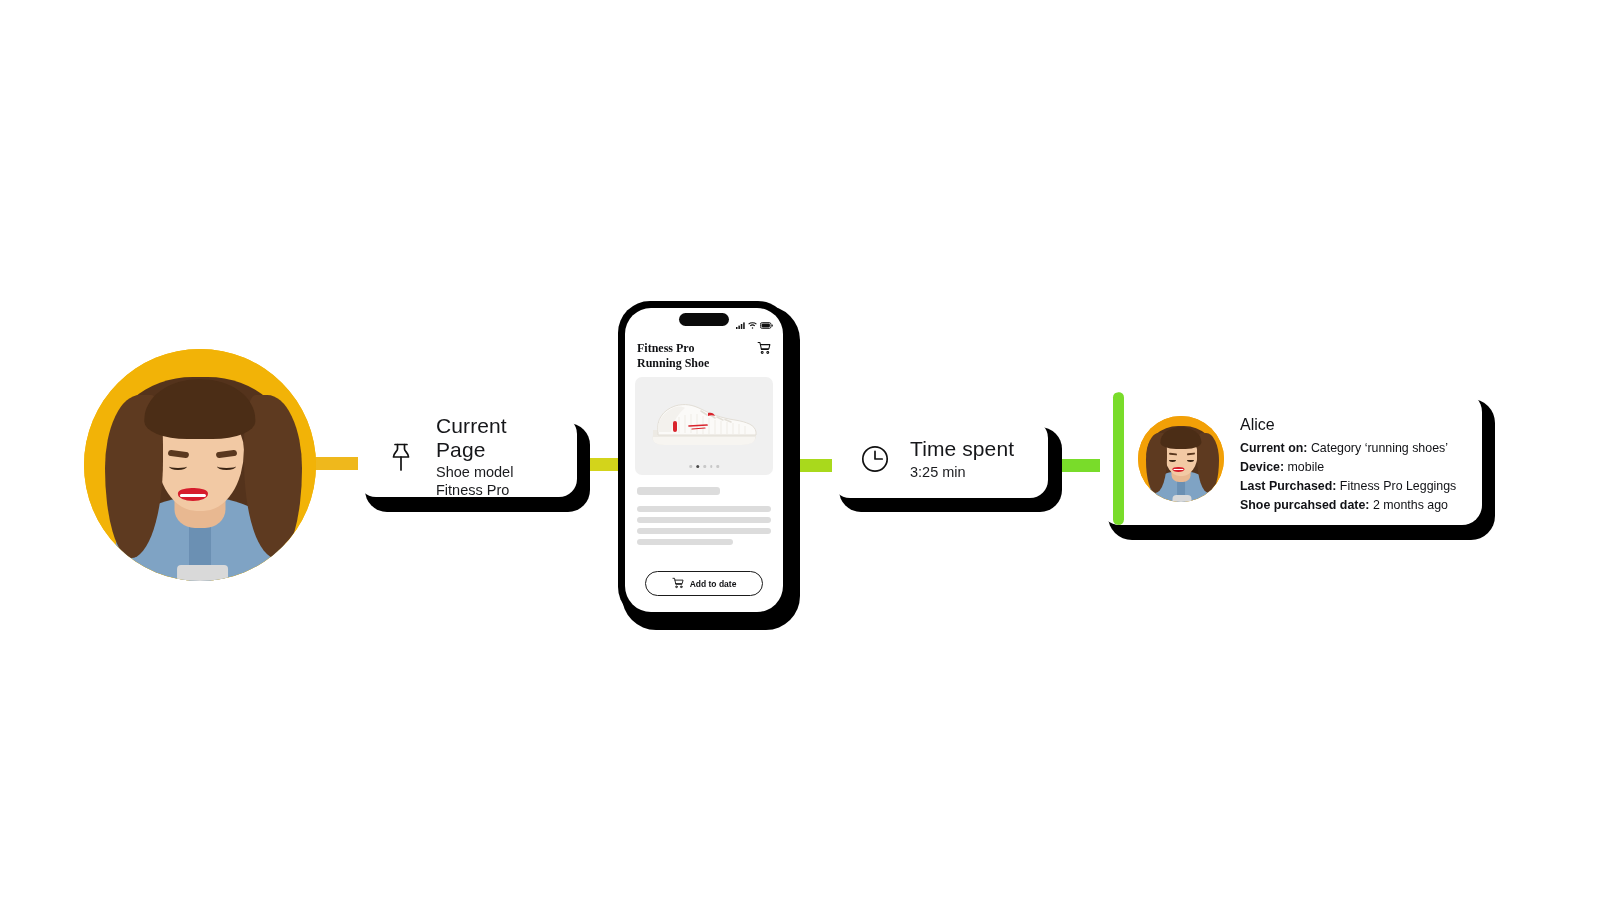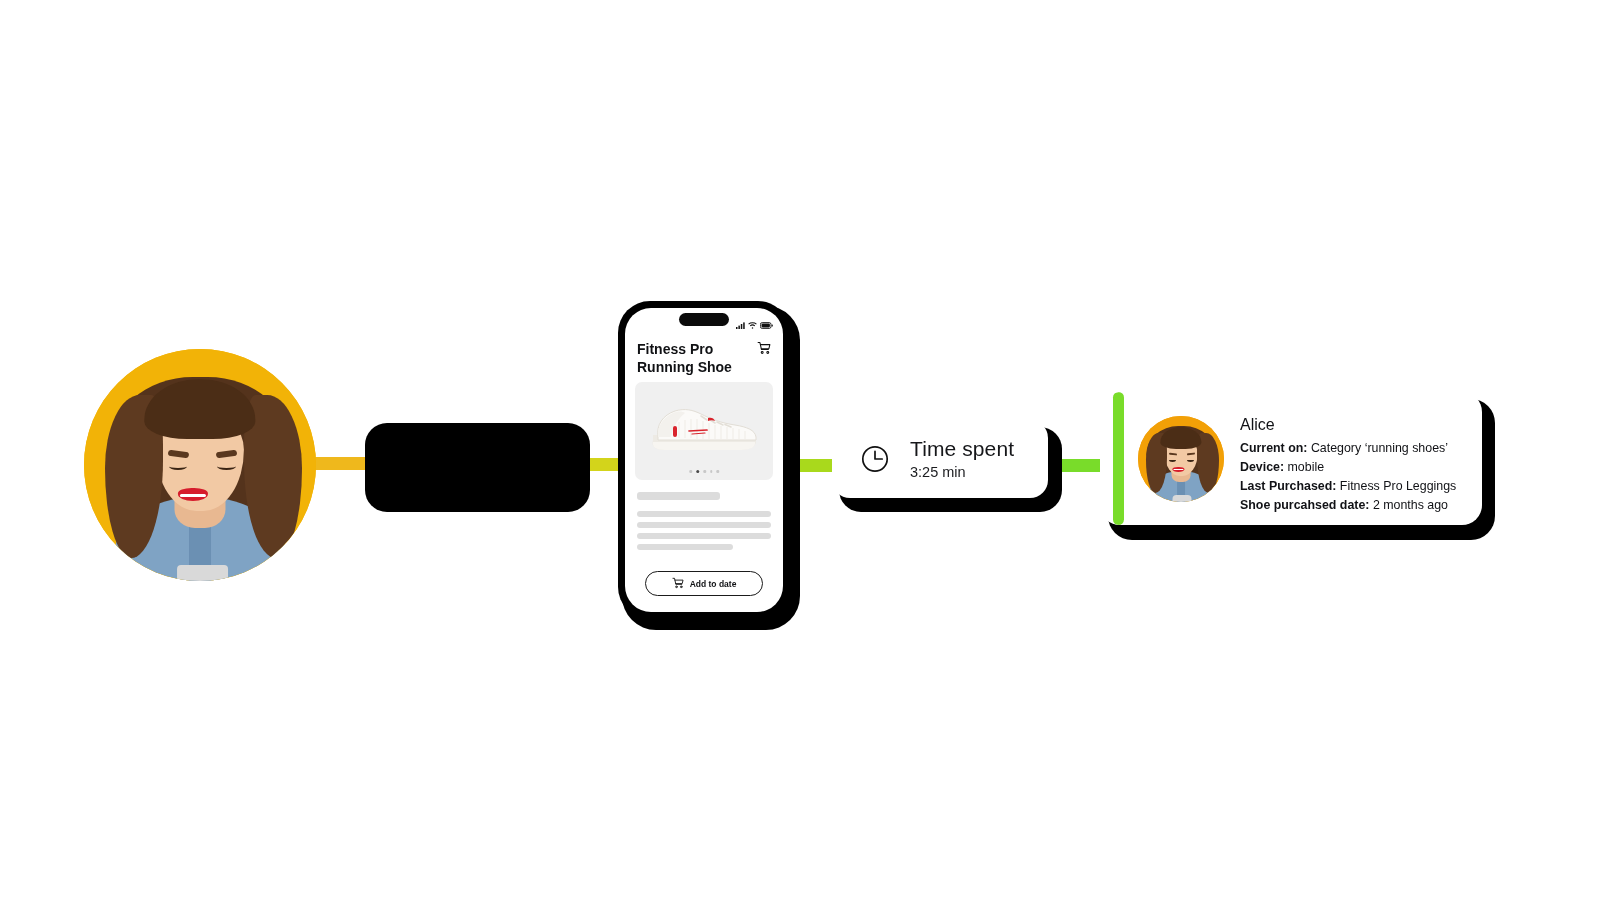--- a/index.html
+++ b/index.html
@@ -188,22 +188,23 @@
     width: 50px; height: 13px;
     background: #0b0b0b; border-radius: 8px;
   }
   .status-icons { display:flex; align-items:center; gap:3px; }
 
   .phone-head {
     display: flex; align-items: flex-start; justify-content: space-between;
     padding: 6px 12px 0 12px;
   }
   .phone-product-name {
-    font-size: 14px; line-height: 1.25; color: #101114; font-weight: 700;
+    font-size: 12px; line-height: 1.25; color: #101114; font-weight: 700;
     white-space: pre-line;
+    font-family: Liberation Serif, serif;
   }
   .phone-hero {
     margin: 6px 10px 0 10px;
     height: 98px;
     background: #F0F0F0;
     border-radius: 7px;
     position: relative;
     overflow: hidden;
   }
   .shoe { position:absolute; left:50%; top:46%; transform:translate(-50%,-50%); }
@@ -292,20 +293,35 @@
       <div class="brow-r"></div>
       <div class="eye-l"></div>
       <div class="eye-r"></div>
       <div class="lips"></div>
       <div class="phone-hand"></div>
     </div>
   </div>
 
   <div class="node" style="left:358px; top:416px; width:232px; height:96px;">
     <div class="shadow" style="left:7px; top:7px; width:225px; height:89px;"></div>
+    <div class="card" style="left:0; top:0; width:219px; height:81px;">
+      <div class="node-body">
+        <span class="node-icon">
+          <svg width="26" height="30" viewBox="0 0 26 30" fill="none" stroke="#111" stroke-width="1.7" stroke-linecap="round" stroke-linejoin="round">
+            <path d="M7 2.5 H19"></path>
+            <path d="M9.5 2.5 V7 C9.5 9.3 5.5 11 5.5 15 H20.5 C20.5 11 16.5 9.3 16.5 7 V2.5"></path>
+            <path d="M13 15 V28"></path>
+          </svg>
+        </span>
+        <span class="node-text">
+          <span class="node-title">Current Page</span>
+          <span class="node-sub">Shoe model Fitness Pro</span>
+        </span>
+      </div>
+    </div>
   </div>
 
   <div class="phone-wrap">
     <div class="phone-shadow"></div>
     <div class="phone-frame">
       <div class="phone-screen">
 
         <div class="status-bar">
           <div class="dynamic-island"></div>
           <div class="status-icons">

